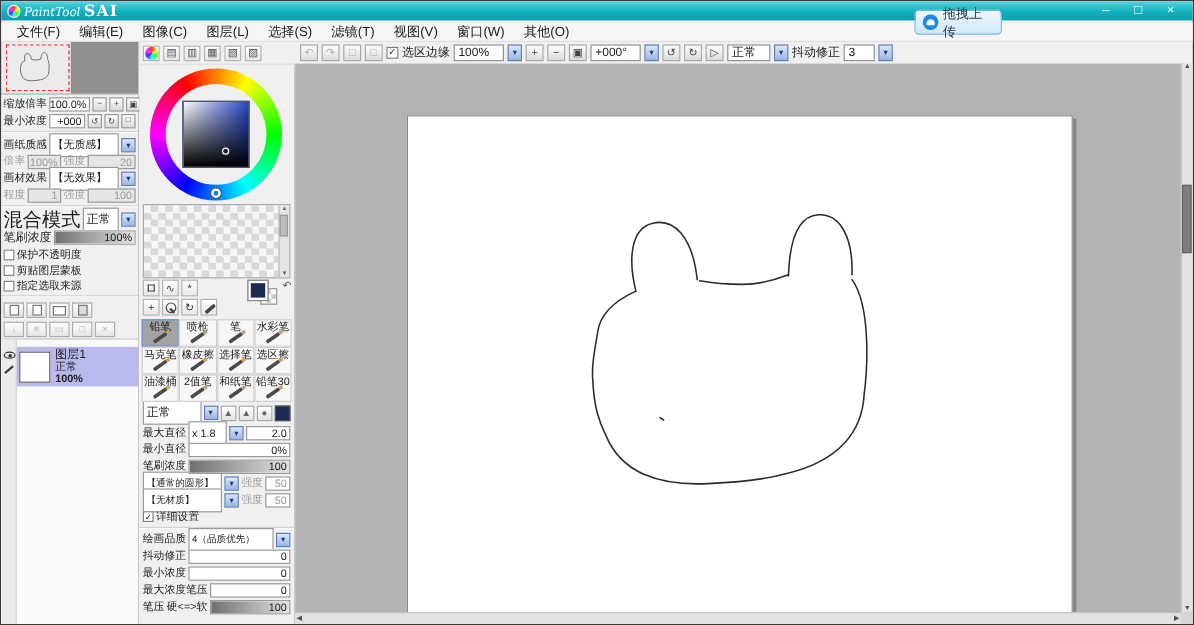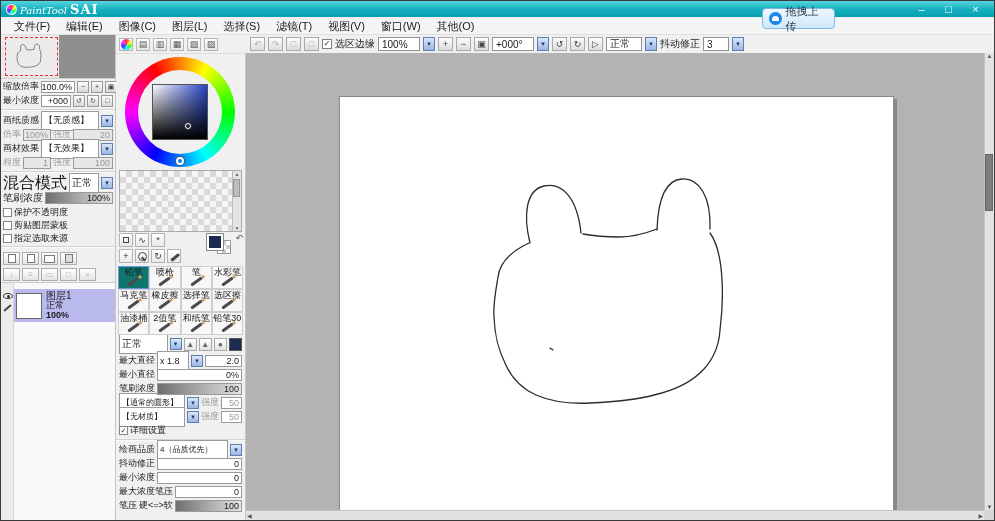--- a/index.html
+++ b/index.html
@@ -117,21 +117,21 @@
   .cur-color-bk { position:absolute; right:14px; top:8px; width:14px; height:14px; border:1px solid #999;
     background:conic-gradient(#ccc 0 25%,#fff 0 50%,#ccc 0 75%,#fff 0) 0 0/8px 8px; }
   .reset-ic { position:absolute; right:2px; top:1px; font-size:9px; color:#555; }
   
   .tools { display:grid; grid-template-columns:repeat(4,1fr); gap:0; margin:2px 2px 0 2px; }
   .tool { height:23px; border:1px solid #cfcfcf; background:#f7f7f7; text-align:center; font-size:9px;
     line-height:1.1; padding-top:1px; position:relative; overflow:hidden; white-space:nowrap; }
   .tool .pen-glyph { position:absolute; left:8px; bottom:5px; width:13px; height:3px; background:#4a4a4a;
     transform:rotate(-35deg); border-radius:1px; }
   .tool .pen-glyph::after { content:""; position:absolute; right:-3px; top:0; width:3px; height:3px; background:#c9a06a; }
-  .tool.selected { background:#0f766e; border-color:#6b95d6; }
+  .tool.selected { background:#a3a3a3; border-color:#6b95d6; }
   .shape-row { display:flex; align-items:center; gap:2px; padding:2px 3px; height:18px; }
   .tip-btn { width:14px; height:13px; border:1px solid #aaa; background:linear-gradient(#fff,#e2e2e2);
     display:flex; align-items:center; justify-content:center; font-size:8px; color:#666; }
   .tip-dark { width:14px; height:13px; border:1px solid #555; background:#1d2b50; }
   .mrow { display:flex; align-items:center; gap:2px; padding:0 3px; height:13px; margin-top:1px; font-size:9px; white-space:nowrap; }
   .mrow .lbl { flex:none; font-size:9px; }
   .small8 { font-size:8px; }
 
   
   .canvas-area { position:absolute; left:245px; top:52px; width:740px; height:459px; background:#b3b3b3; overflow:hidden; }

